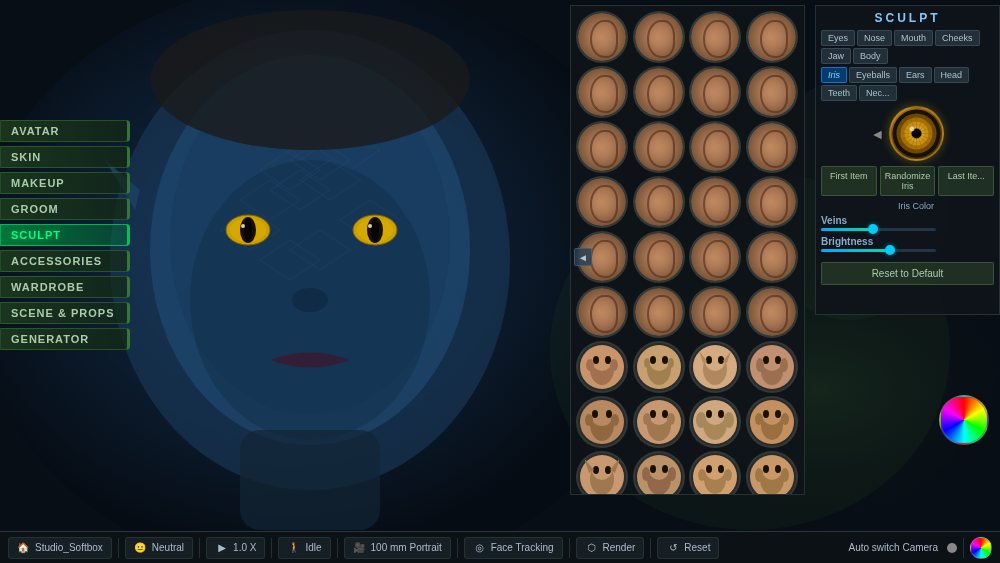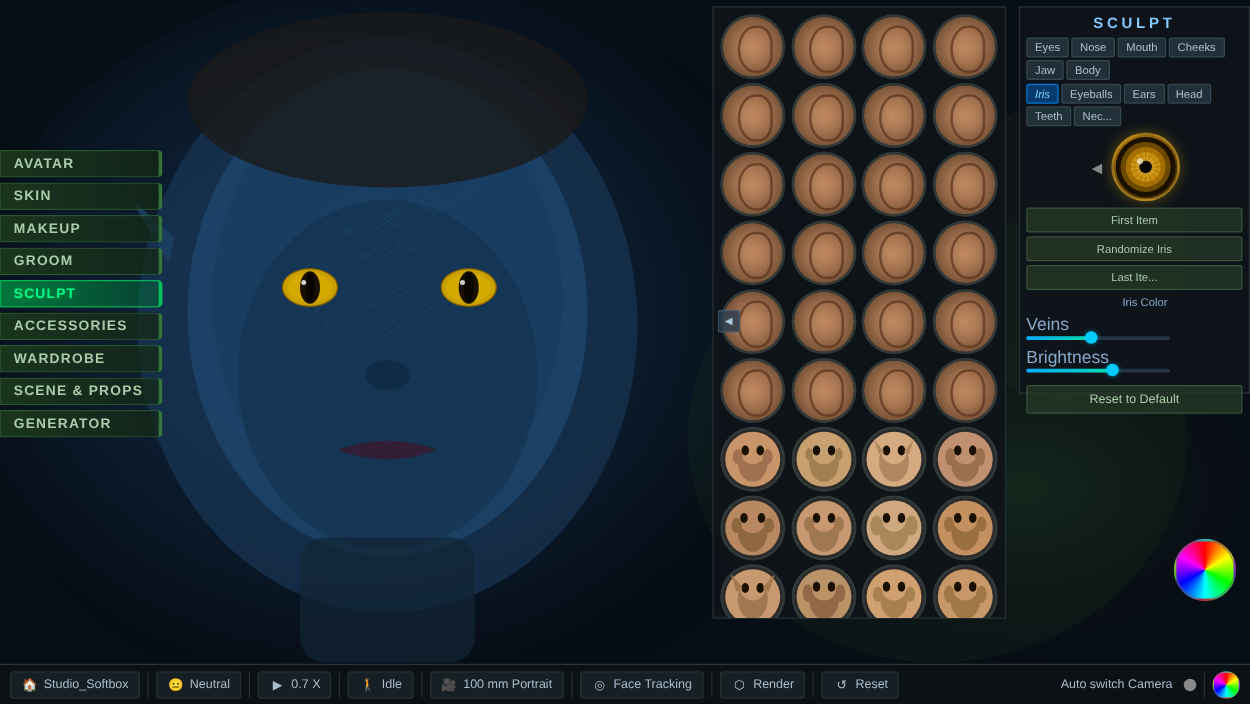--- a/index.html
+++ b/index.html
@@ -185,39 +185,39 @@
       color: #888;
       font-size: 14px;
       cursor: pointer;
       user-select: none;
     }
 
     .sculpt-action-btns {
       display: flex;
       gap: 3px;
       margin: 5px 0;
-      flex-direction: column;
     }
 
     .sculpt-btn {
       flex: 1;
       background: rgba(40,60,40,0.7);
       border: 1px solid rgba(80,120,80,0.5);
       color: #aaccaa;
       padding: 4px 2px;
       font-size: 9px;
       cursor: pointer;
       border-radius: 2px;
       text-align: center;
     }
 
     .sculpt-param-label {
       color: #88aacc;
-      font-size: 14px;
+      font-size: 10px;
       margin: 4px 0 2px;
+      font-weight: bold;
     }
 
     .sculpt-slider-row {
       display: flex;
       align-items: center;
       gap: 5px;
       margin-bottom: 5px;
     }
 
     .sculpt-slider {
@@ -783,21 +783,21 @@
 
   <div class="toolbar-item">
     <span class="toolbar-icon">😐</span>
     <span>Neutral</span>
   </div>
 
   <div class="toolbar-sep"></div>
 
   <div class="toolbar-item">
     <span class="toolbar-icon">▶</span>
-    <span>0.7 X</span>
+    <span>1.0 X</span>
   </div>
 
   <div class="toolbar-sep"></div>
 
   <div class="toolbar-item">
     <span class="toolbar-icon">🚶</span>
     <span>Idle</span>
   </div>
 
   <div class="toolbar-sep"></div>

